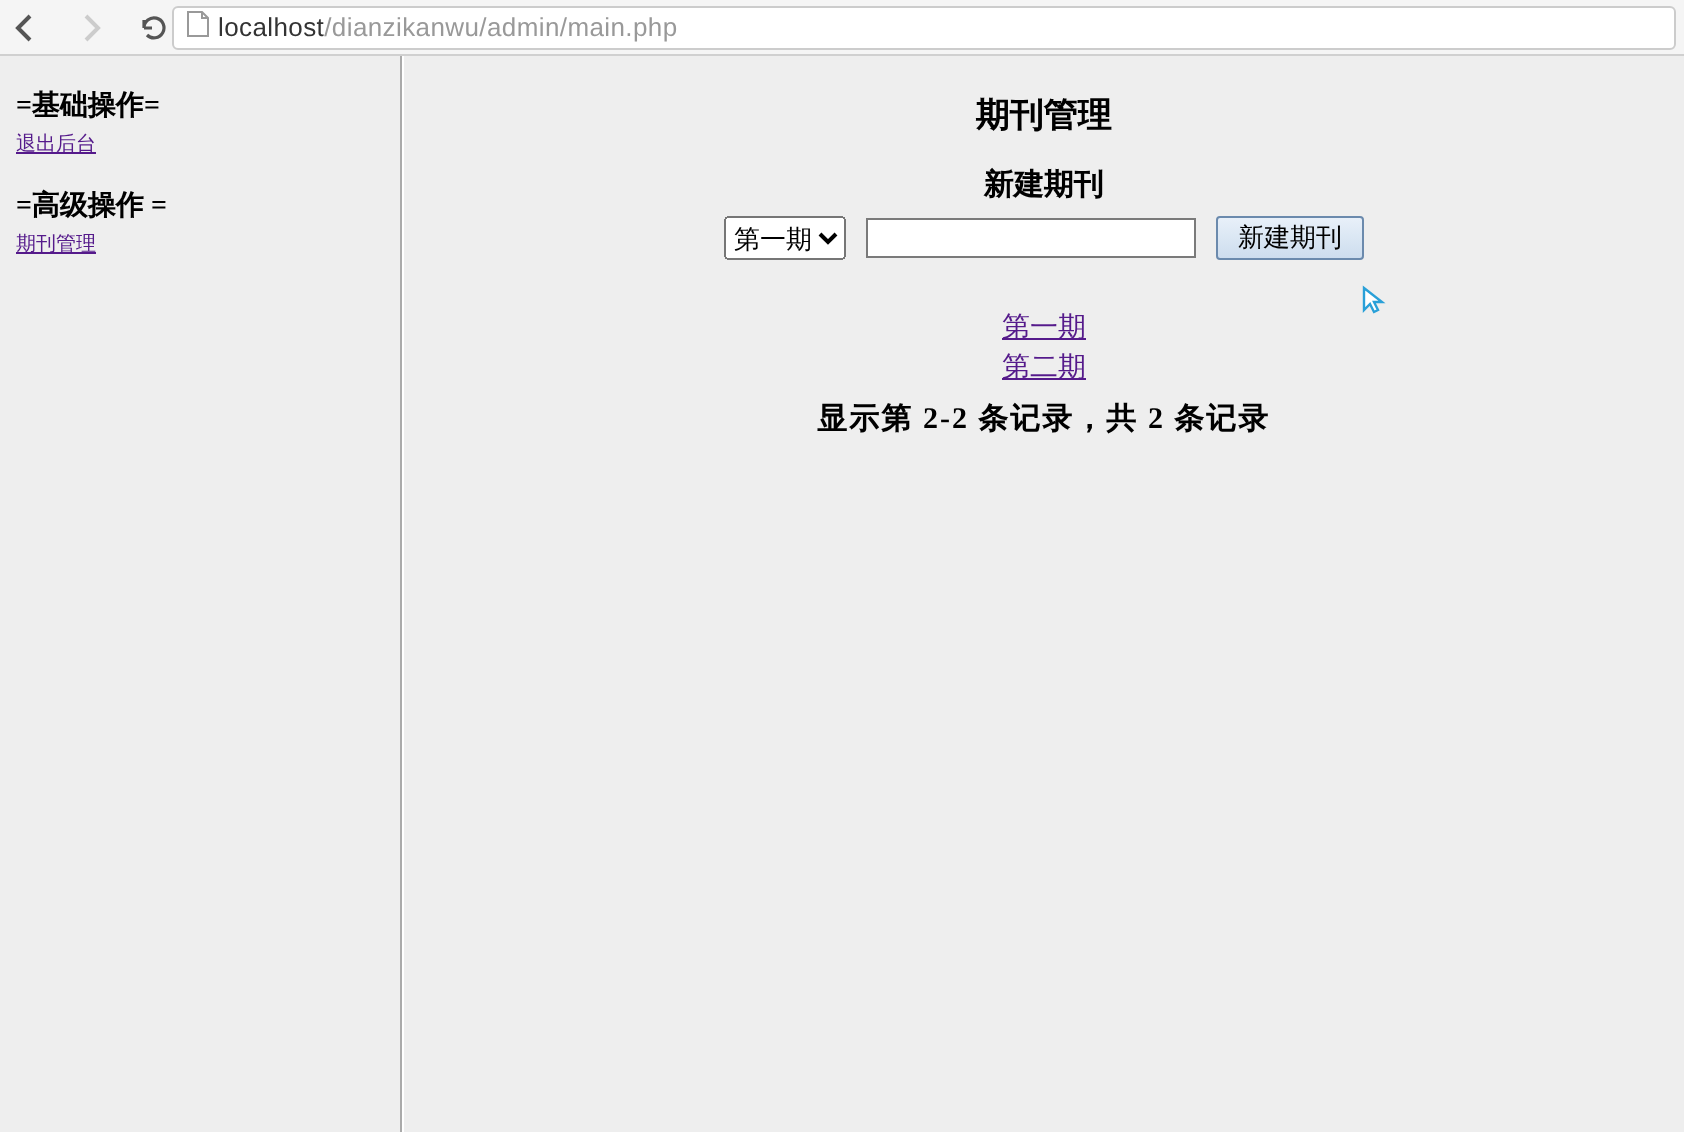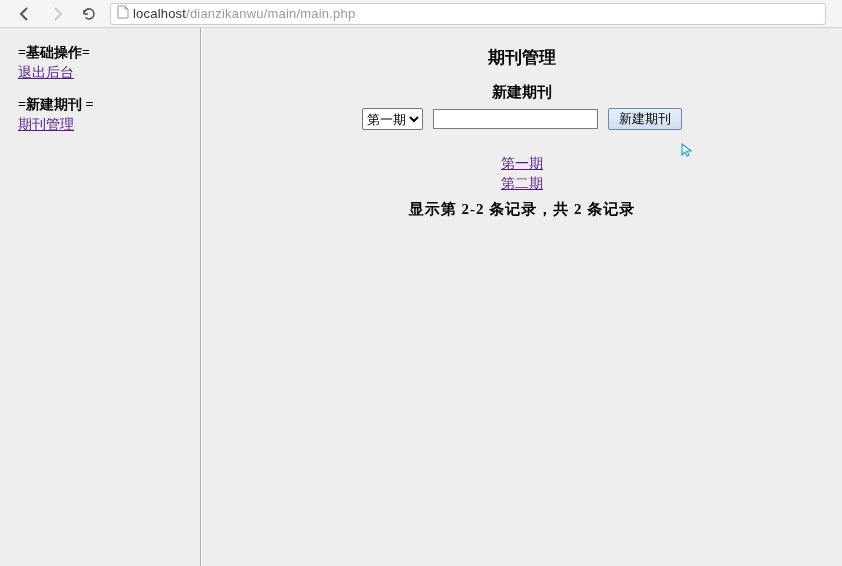--- a/index.html
+++ b/index.html
@@ -1,30 +1,30 @@
 <!DOCTYPE html>
 <html><head>
 <meta charset="utf-8">
 <style>
   * { box-sizing: border-box; }
   body { margin: 0; font-family: "SimSun", "宋体", serif; background: #eeeeee; font-size: 14px; color: #000; }
   
-  .toolbar { height: 28px; background: #f5f5f5; border-bottom: 1px solid #d0d0d0; display: flex; align-items: center; padding: 0 16px; gap: 12px; }
+  .toolbar { height: 28px; background: #f5f5f5; border-bottom: 1px solid #d0d0d0; display: flex; align-items: center; padding: 0 4px; gap: 0; }
   .toolbar .nav-icons { display: flex; gap: 14px; align-items: center; }
   .toolbar .icon { display: inline-flex; align-items: center; justify-content: center; width: 18px; height: 18px; color: #555; }
   .toolbar .icon.disabled { color: #bbb; }
   .url-bar { flex: 1; display: flex; align-items: center; height: 22px; background: #fff; border: 1px solid #ccc; border-radius: 3px; padding: 0 6px; font-family: Arial, sans-serif; font-size: 13px; letter-spacing: 0.2px; }
   .url-bar .file-icon { margin-right: 4px; color: #888; }
   .url-bar .url-text { color: #333; }
   .url-bar .url-gray { color: #999; }
   
   .client { display: flex; height: calc(100% - 28px); }
-  .sidebar { width: 200px; padding: 10px 18px; background: #eeeeee; }
+  .sidebar { width: 200px; padding: 10px 8px; background: #eeeeee; }
   .sidebar .section-title { font-weight: bold; font-size: 14px; margin: 6px 0 2px 0; }
-  .sidebar a { color: #551a8b; text-decoration: underline; font-size: 14px; }
+  .sidebar a { color: #551a8b; text-decoration: underline; font-size: 10px; }
   
   .divider { width: 2px; background: #bfbfbf; box-shadow: inset -1px 0 0 #fff, inset 1px 0 0 #aaa; }
   
   .main { flex: 1; padding: 12px 20px; position: relative; background: #eeeeee; }
   .main h1 { text-align: center; font-size: 17px; font-weight: bold; margin: 6px 0 14px 0; }
   .main h2 { text-align: center; font-size: 15px; font-weight: bold; margin: 10px 0 6px 0; }
   
   .form-row { display: flex; justify-content: center; align-items: center; gap: 10px; margin: 6px 0 24px 0; }
   select { font-family: inherit; font-size: 13px; height: 22px; }
   input[type=text] { font-family: inherit; font-size: 13px; height: 20px; width: 165px; border: 1px solid #7a7a7a; background: #fff; padding: 0 3px; }
@@ -60,29 +60,29 @@
     </span>
   </div>
   <div class="url-bar">
     <span class="file-icon">
       <svg width="12" height="14" viewBox="0 0 12 14">
           <path d="M1 1h7l3 3v9H1z" fill="none" stroke="#999" stroke-width="1"></path>
           <path d="M8 1v3h3" fill="none" stroke="#999" stroke-width="1"></path>
         </svg>
     </span>
     <span class="url-text">localhost</span>
-      <span class="url-gray">/dianzikanwu/main/main.php</span>
+      <span class="url-gray">/dianzikanwu/admin/main.php</span>
   </div>
 </div>
 
 <div class="client">
   <div class="sidebar">
     <div class="section-title">=基础操作=</div>
     <a href="#">退出后台</a>
-    <div class="section-title" style="margin-top:14px;">=新建期刊 =</div>
+    <div class="section-title" style="margin-top:14px;">=高级操作 =</div>
     <a href="#">期刊管理</a>
   </div>
 
   <div class="divider"></div>
 
   <div class="main">
     <h1>期刊管理</h1>
     <h2>新建期刊</h2>
     <div class="form-row">
       <select>

